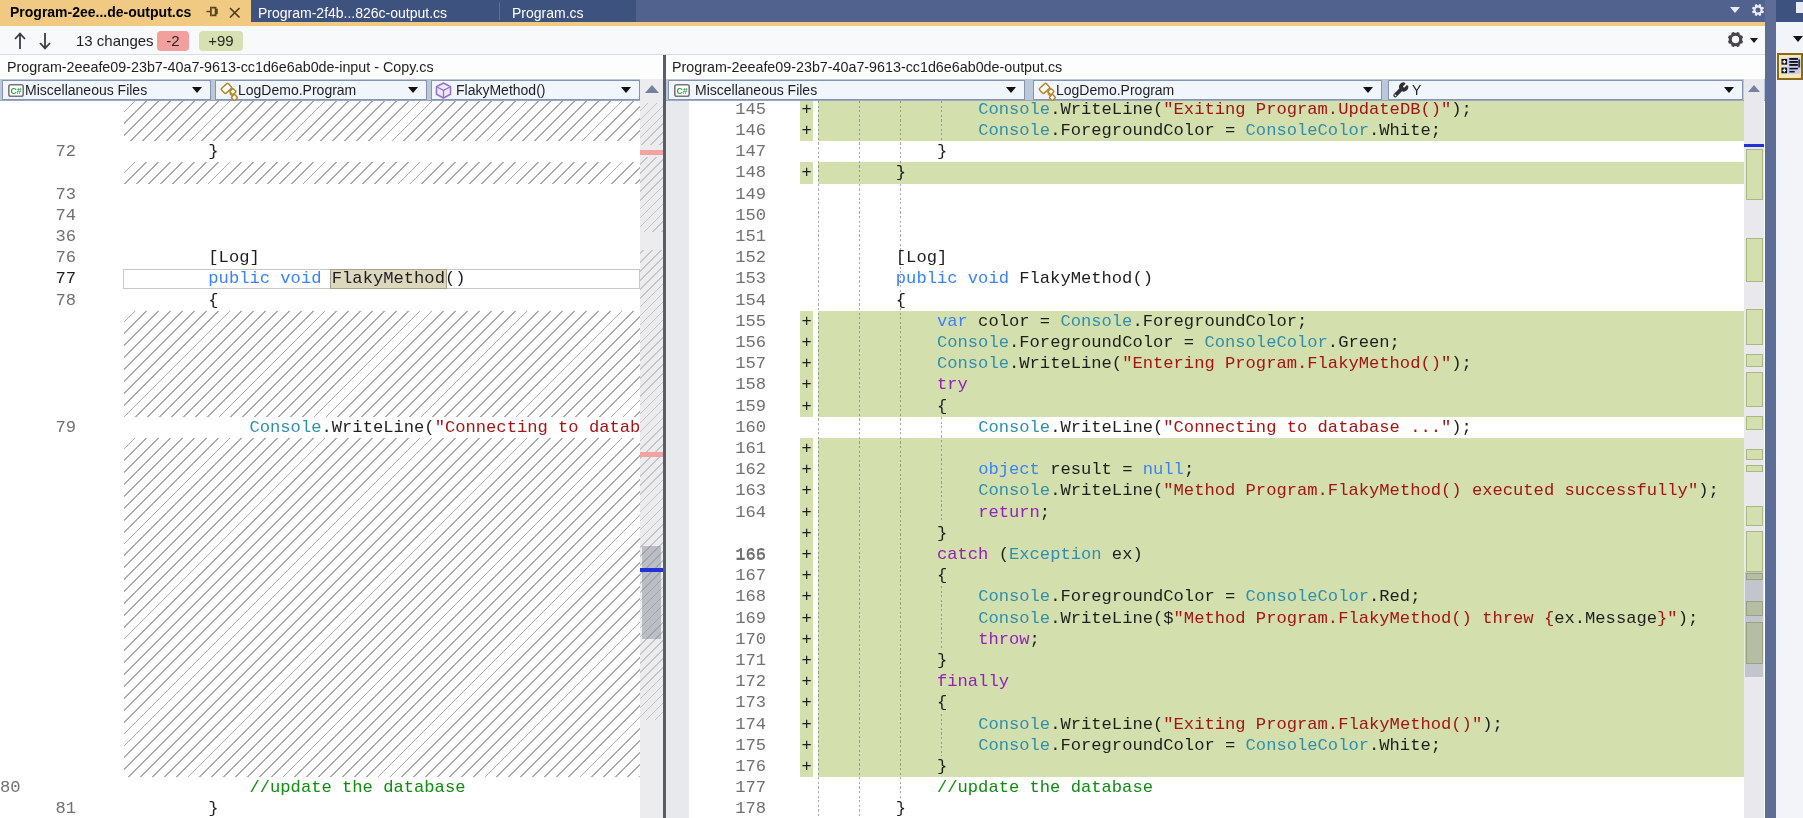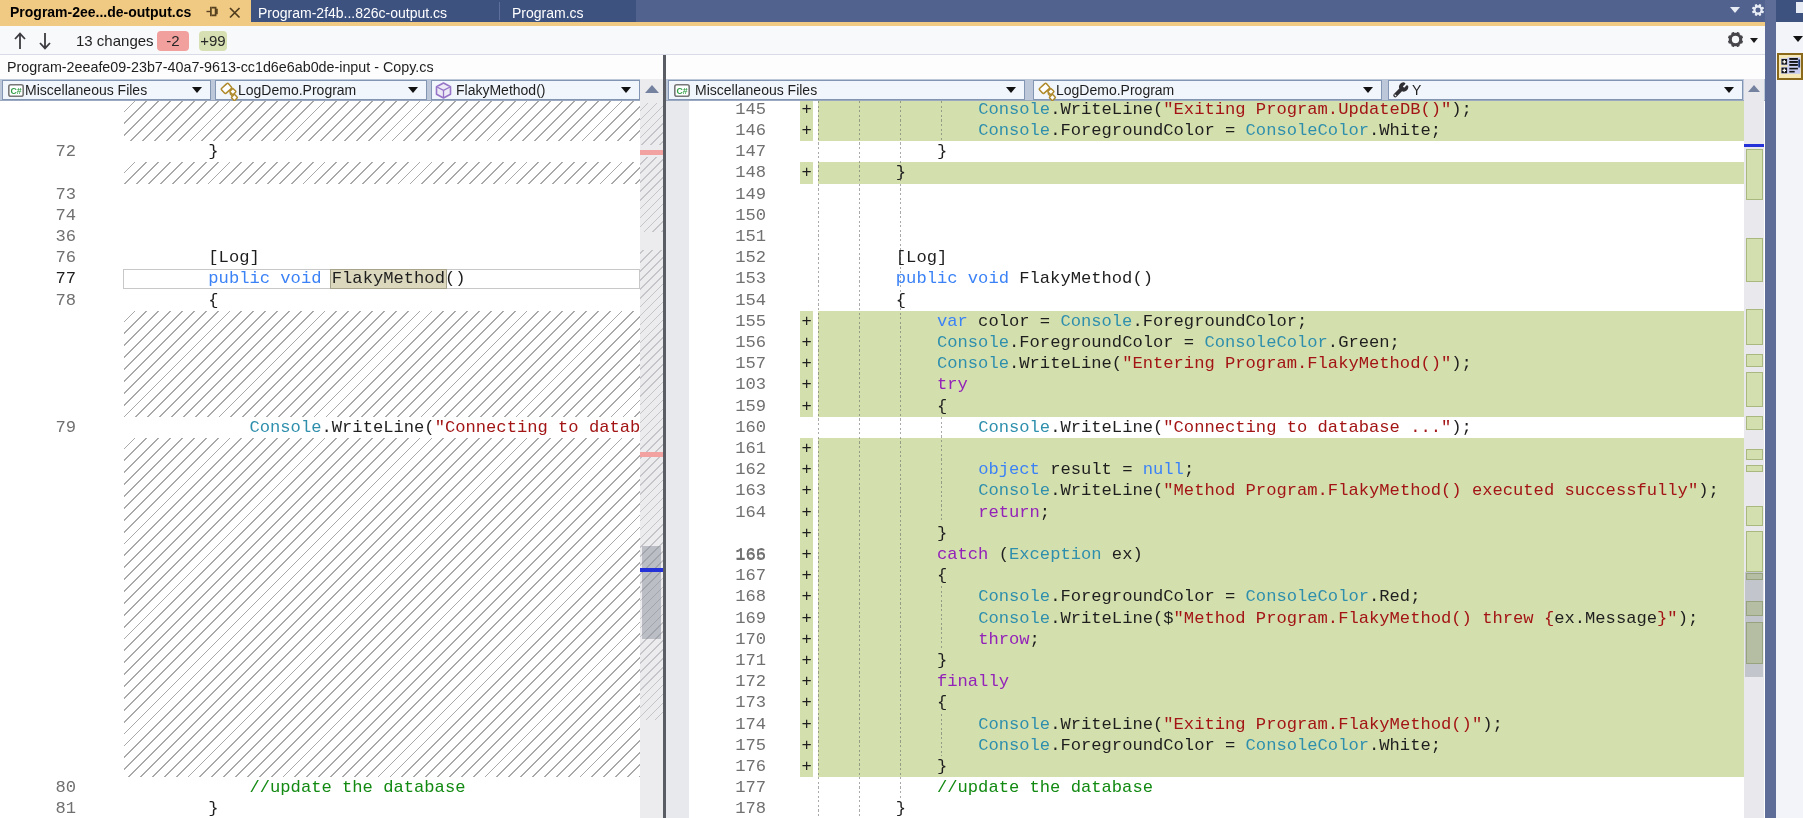--- a/index.html
+++ b/index.html
@@ -81,38 +81,39 @@
 </svg>
 <div class="abs" style="left:0;top:26px;width:1765px;height:29px;background:#f8f9fb;border-bottom:1px solid #d8dce6"></div>
 <svg class="abs" style="left:12px;top:31px" width="44" height="20" viewBox="0 0 44 20">
 <g stroke="#3c3c40" stroke-width="1.8" fill="none">
 <path d="M8 18 V3 M3 8 L8 2.6 L13 8"></path>
 <path d="M33 2 V17 M28 12 L33 17.4 L38 12"></path>
       </g>
     </svg>
 <div class="abs" style="left:76px;top:32px;font-size:15px;color:#1e1e1e">13 changes</div>
 <div class="abs" style="left:157px;top:31px;width:32px;height:20px;background:#f2a09d;border-radius:4px;text-align:center;font-size:15px;line-height:20px;color:#272727">-2</div>
-<div class="abs" style="left:199px;top:31px;width:28px;height:20px;background:#d7e0b2;border-radius:4px;text-align:center;font-size:15px;line-height:20px;color:#272727">+99</div>
+<div class="abs" style="left:199px;top:31px;width:44px;height:20px;background:#d7e0b2;border-radius:4px;text-align:center;font-size:15px;line-height:20px;color:#272727">+99</div>
 <svg class="abs" style="left:1726px;top:30px" width="19" height="19" viewBox="0 0 19 19">
       <g fill="#47474b">
         <circle cx="9.5" cy="9.5" r="5.2" fill="none" stroke="#47474b" stroke-width="3.016"></circle>
         <rect x="8.0" y="1.7999999999999996" width="3.0" height="3.4000000000000004" rx="0.6" transform="rotate(22.5 9.5 9.5)"></rect>
         <rect x="8.0" y="1.7999999999999996" width="3.0" height="3.4000000000000004" rx="0.6" transform="rotate(67.5 9.5 9.5)"></rect>
         <rect x="8.0" y="1.7999999999999996" width="3.0" height="3.4000000000000004" rx="0.6" transform="rotate(112.5 9.5 9.5)"></rect>
         <rect x="8.0" y="1.7999999999999996" width="3.0" height="3.4000000000000004" rx="0.6" transform="rotate(157.5 9.5 9.5)"></rect>
         <rect x="8.0" y="1.7999999999999996" width="3.0" height="3.4000000000000004" rx="0.6" transform="rotate(202.5 9.5 9.5)"></rect>
         <rect x="8.0" y="1.7999999999999996" width="3.0" height="3.4000000000000004" rx="0.6" transform="rotate(247.5 9.5 9.5)"></rect>
         <rect x="8.0" y="1.7999999999999996" width="3.0" height="3.4000000000000004" rx="0.6" transform="rotate(292.5 9.5 9.5)"></rect>
         <rect x="8.0" y="1.7999999999999996" width="3.0" height="3.4000000000000004" rx="0.6" transform="rotate(337.5 9.5 9.5)"></rect>
         <circle cx="9.5" cy="9.5" r="2.2880000000000003" fill="#f8f9fb"></circle>
       </g>
     </svg>
 <div class="carr" style="left:1750px;top:38px;border-left-width:4.5px;border-right-width:4.5px;border-top-width:5.5px;border-top-color:#1a1a1a"></div>
 <div class="abs" style="left:0;top:55px;width:1765px;height:24px;background:#fdfdfe"></div>
 <div class="abs" style="left:7px;top:59px;font-size:14.3px;color:#1e1e1e">Program-2eeafe09-23b7-40a7-9613-cc1d6e6ab0de-input - Copy.cs</div>
+<div class="abs" style="left:672px;top:59px;font-size:14.3px;color:#1e1e1e">Program-2eeafe09-23b7-40a7-9613-cc1d6e6ab0de-output.cs</div>
 <div class="abs" style="left:0;top:79px;width:1765px;height:22px;background:#bcc7da;border-bottom:1px solid #9aa8c0"></div>
 <div class="combo" style="left:2px;width:209px">
       <svg class="abs" style="left:4.5px;top:3px" width="16" height="13" viewBox="0 0 16 13">
 <rect x="0.8" y="0.8" width="14.4" height="11.4" rx="2" fill="#fff" stroke="#777" stroke-width="1.6"></rect>
 <text x="8" y="9.8" font-size="8.8" font-weight="bold" fill="#2f9e44" text-anchor="middle" font-family="Liberation Sans">C#</text>
       </svg>
       <div class="lbl" style="left:22px">Miscellaneous Files</div>
       <div class="carr" style="left:189px;top:6px"></div>
     </div>
 <div class="combo" style="left:215px;width:212px">
@@ -180,21 +181,21 @@
 <div class="abs code" style="left:208.32px;top:146.2px"><span class="d">[Log]</span></div>
 <div class="abs num" style="left:0;top:167.39999999999998px;width:76px;text-align:right;font-weight:normal;color:#1e1e1e;">77</div>
 <div class="abs code" style="left:208.32px;top:167.39999999999998px"><span class="k">public void </span></div>
 <div class="abs" style="left:329.79999999999995px;top:167.89999999999998px;width:117.19px;height:20.4px;background:#dcd8be;border:1px solid #a8a48c"></div>
 <div class="abs code" style="left:331.79999999999995px;top:167.39999999999998px"><span class="d">FlakyMethod</span></div>
 <div class="abs code" style="left:444.98999999999995px;top:167.39999999999998px"><span class="d">()</span></div>
 <div class="abs num" style="left:0;top:188.59999999999997px;width:76px;text-align:right;">78</div>
 <div class="abs code" style="left:208.32px;top:188.59999999999997px"><span class="d">{</span></div>
 <div class="abs num" style="left:0;top:315.8px;width:76px;text-align:right;">79</div>
 <div class="abs code" style="left:249.48px;top:315.8px"><span class="t">Console</span><span class="d">.WriteLine(</span><span class="s">"Connecting to database ..."</span></div>
-<div class="abs num" style="left:0;top:676.1999999999999px;width:76px;text-align:right;">80</div>
+<div class="abs num" style="left:0;top:676.1999999999999px;width:76px;text-align:left;">80</div>
 <div class="abs code" style="left:249.48px;top:676.1999999999999px"><span class="m">//update the database</span></div>
 <div class="abs num" style="left:0;top:697.4px;width:76px;text-align:right;">81</div>
 <div class="abs code" style="left:208.32px;top:697.4px"><span class="d">}</span></div>
 </div>
 <div class="abs" style="left:640px;top:79px;width:23px;height:739px;background:#ececef;overflow:hidden">
 <div class="abs hatch2" style="left:0;top:24px;width:23px;height:617px"></div>
 <div class="abs" style="left:0;top:66px;width:23px;height:12px;background:#ececef"></div>
 <div class="abs" style="left:0;top:153px;width:23px;height:18px;background:#ececef"></div>
 <div class="abs" style="left:5px;top:6px;width:0;height:0;border-left:7px solid transparent;border-right:7px solid transparent;border-bottom:8px solid #75829f"></div>
 <div class="abs" style="left:0;top:71px;width:23px;height:5px;background:#f2a3a1"></div>
@@ -259,21 +260,21 @@
 <div class="abs code" style="left:229.81999999999994px;top:188.59999999999997px"><span class="d">{</span></div>
 <div class="abs num" style="left:23px;top:209.8px;width:77px;text-align:right">155</div>
 <div class="abs code d" style="left:135.5px;top:209.8px">+</div>
 <div class="abs code" style="left:270.98px;top:209.8px"><span class="k">var</span><span class="d"> color = </span><span class="t">Console</span><span class="d">.ForegroundColor;</span></div>
 <div class="abs num" style="left:23px;top:231.0px;width:77px;text-align:right">156</div>
 <div class="abs code d" style="left:135.5px;top:231.0px">+</div>
 <div class="abs code" style="left:270.98px;top:231.0px"><span class="t">Console</span><span class="d">.ForegroundColor = </span><span class="t">ConsoleColor</span><span class="d">.Green;</span></div>
 <div class="abs num" style="left:23px;top:252.2px;width:77px;text-align:right">157</div>
 <div class="abs code d" style="left:135.5px;top:252.2px">+</div>
 <div class="abs code" style="left:270.98px;top:252.2px"><span class="t">Console</span><span class="d">.WriteLine(</span><span class="s">"Entering Program.FlakyMethod()"</span><span class="d">);</span></div>
-<div class="abs num" style="left:23px;top:273.4px;width:77px;text-align:right">103</div>
+<div class="abs num" style="left:23px;top:273.4px;width:77px;text-align:right">158</div>
 <div class="abs code d" style="left:135.5px;top:273.4px">+</div>
 <div class="abs code" style="left:270.98px;top:273.4px"><span class="c">try</span></div>
 <div class="abs num" style="left:23px;top:294.6px;width:77px;text-align:right">159</div>
 <div class="abs code d" style="left:135.5px;top:294.6px">+</div>
 <div class="abs code" style="left:270.98px;top:294.6px"><span class="d">{</span></div>
 <div class="abs num" style="left:23px;top:315.8px;width:77px;text-align:right">160</div>
 <div class="abs code" style="left:312.14px;top:315.8px"><span class="t">Console</span><span class="d">.WriteLine(</span><span class="s">"Connecting to database ..."</span><span class="d">);</span></div>
 <div class="abs num" style="left:23px;top:337.0px;width:77px;text-align:right">161</div>
 <div class="abs code d" style="left:135.5px;top:337.0px">+</div>
 <div class="abs num" style="left:23px;top:358.2px;width:77px;text-align:right">162</div>

